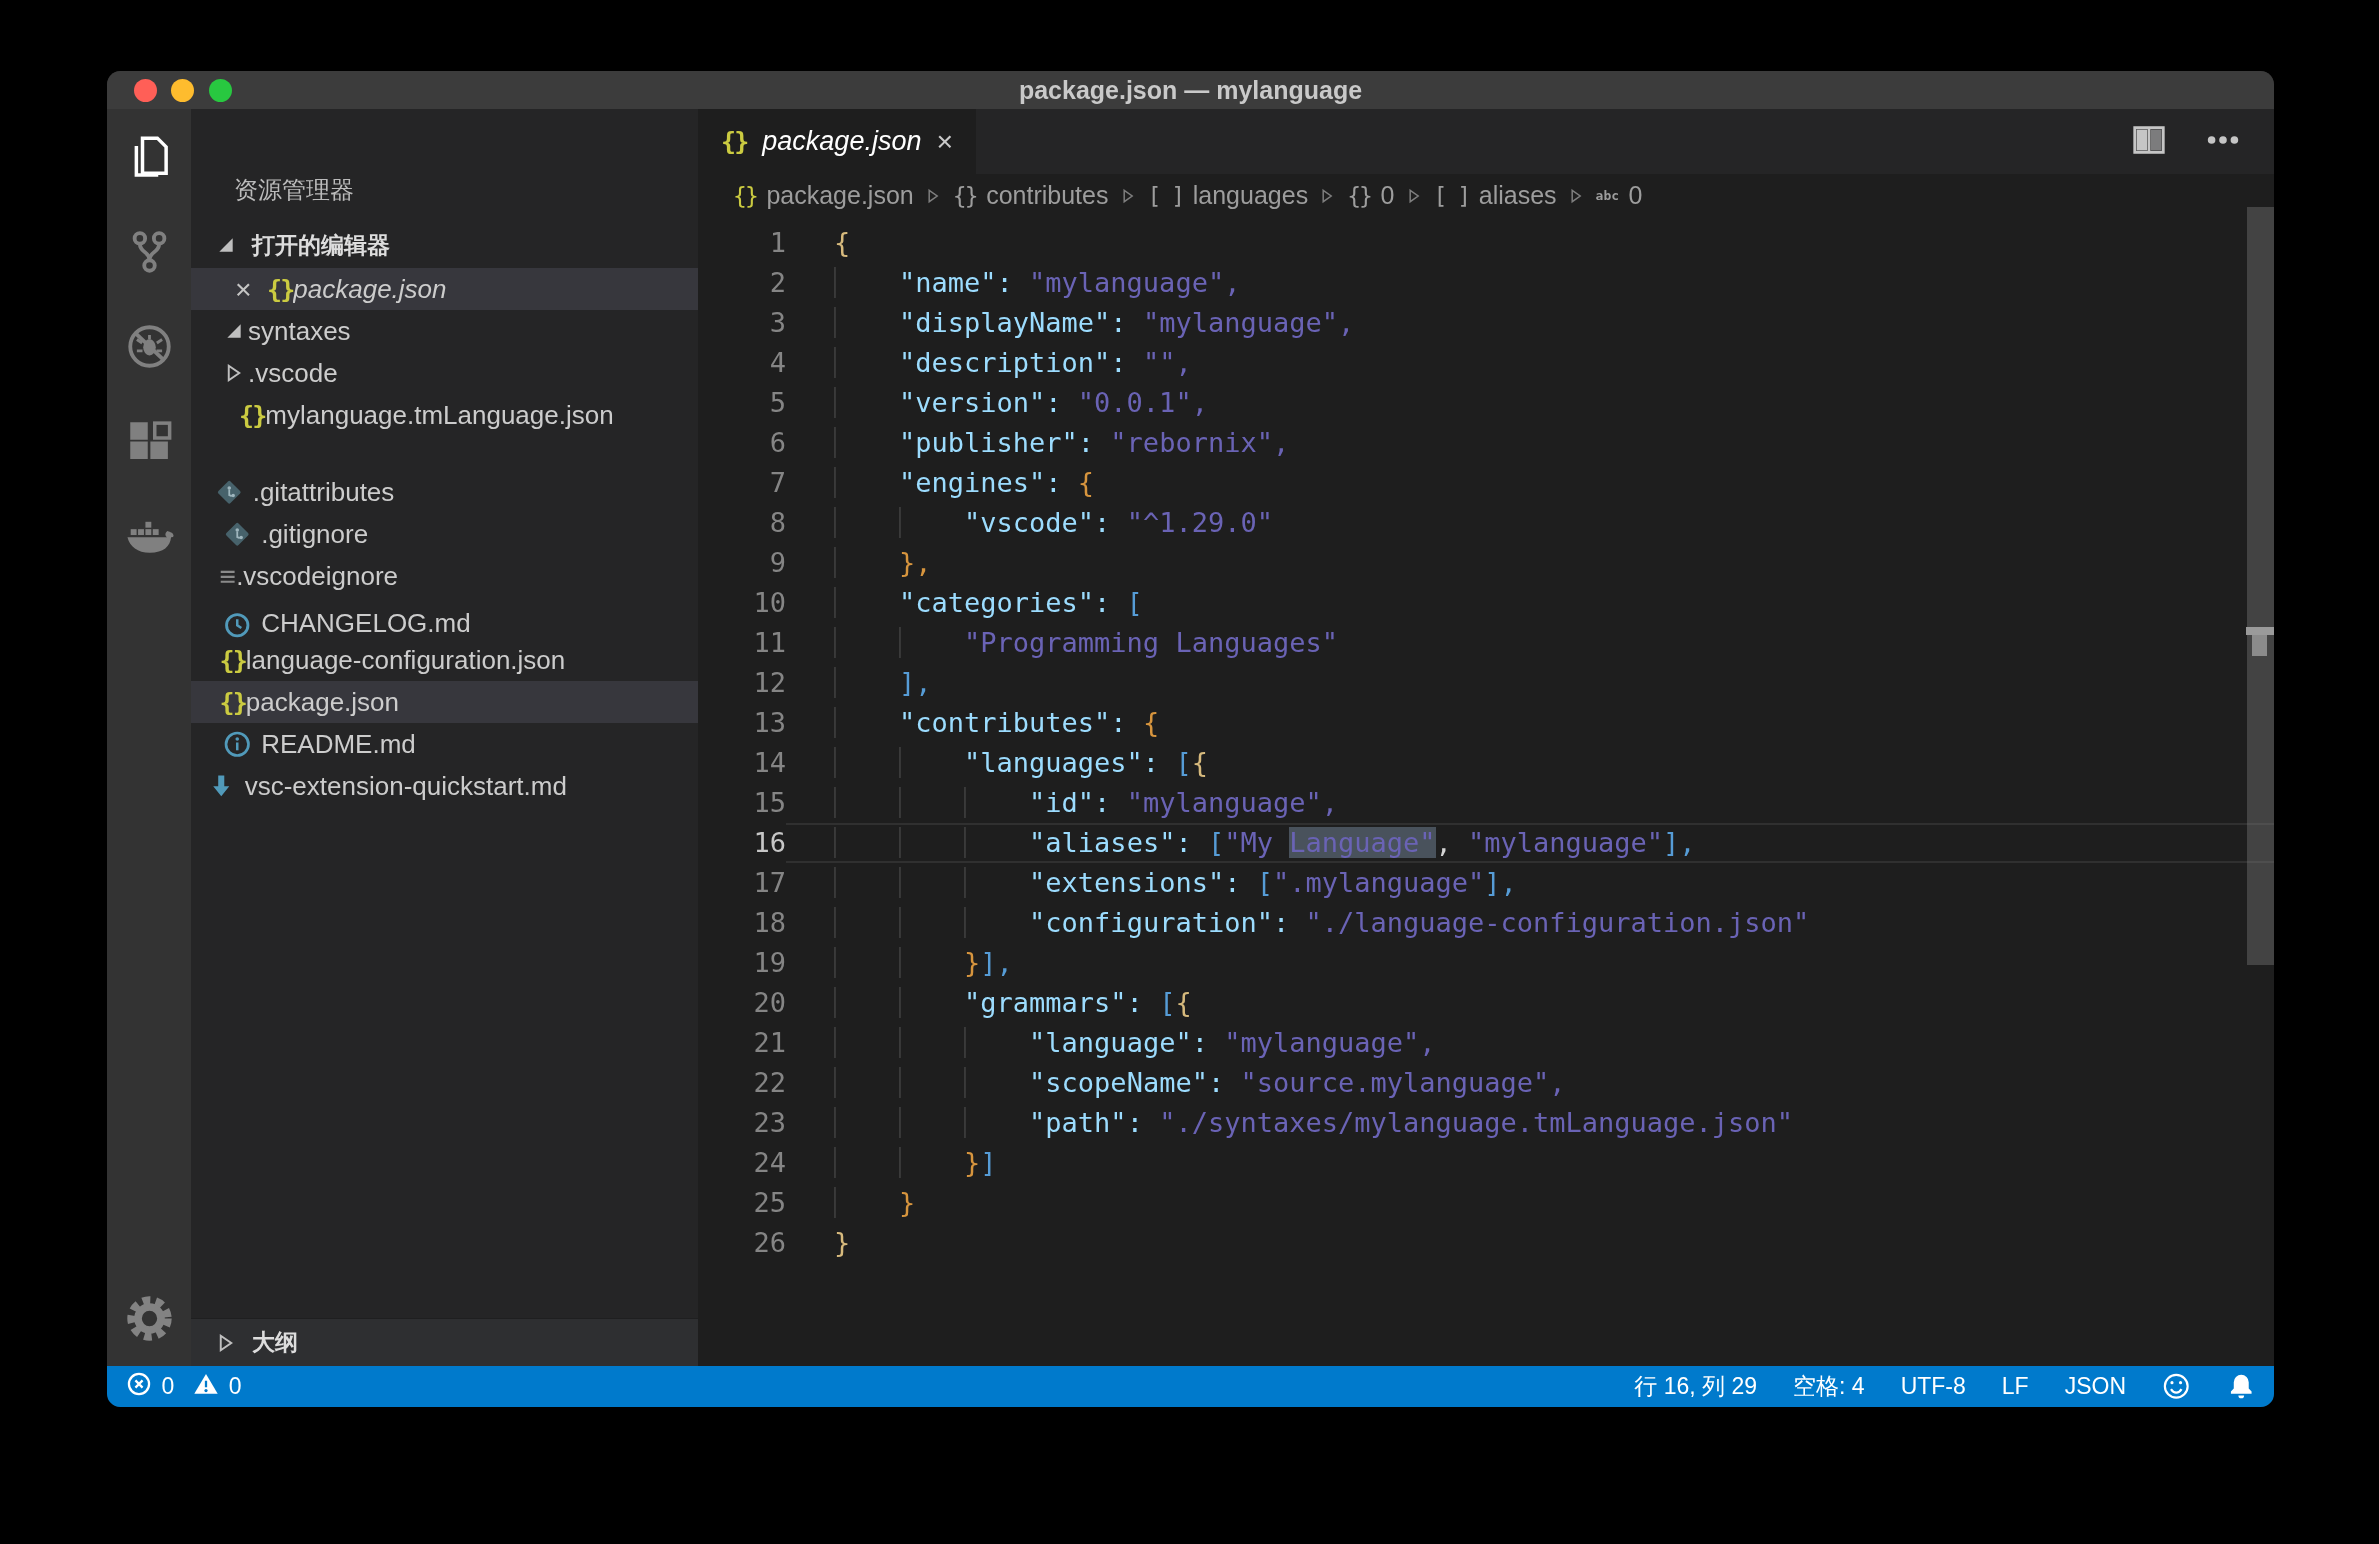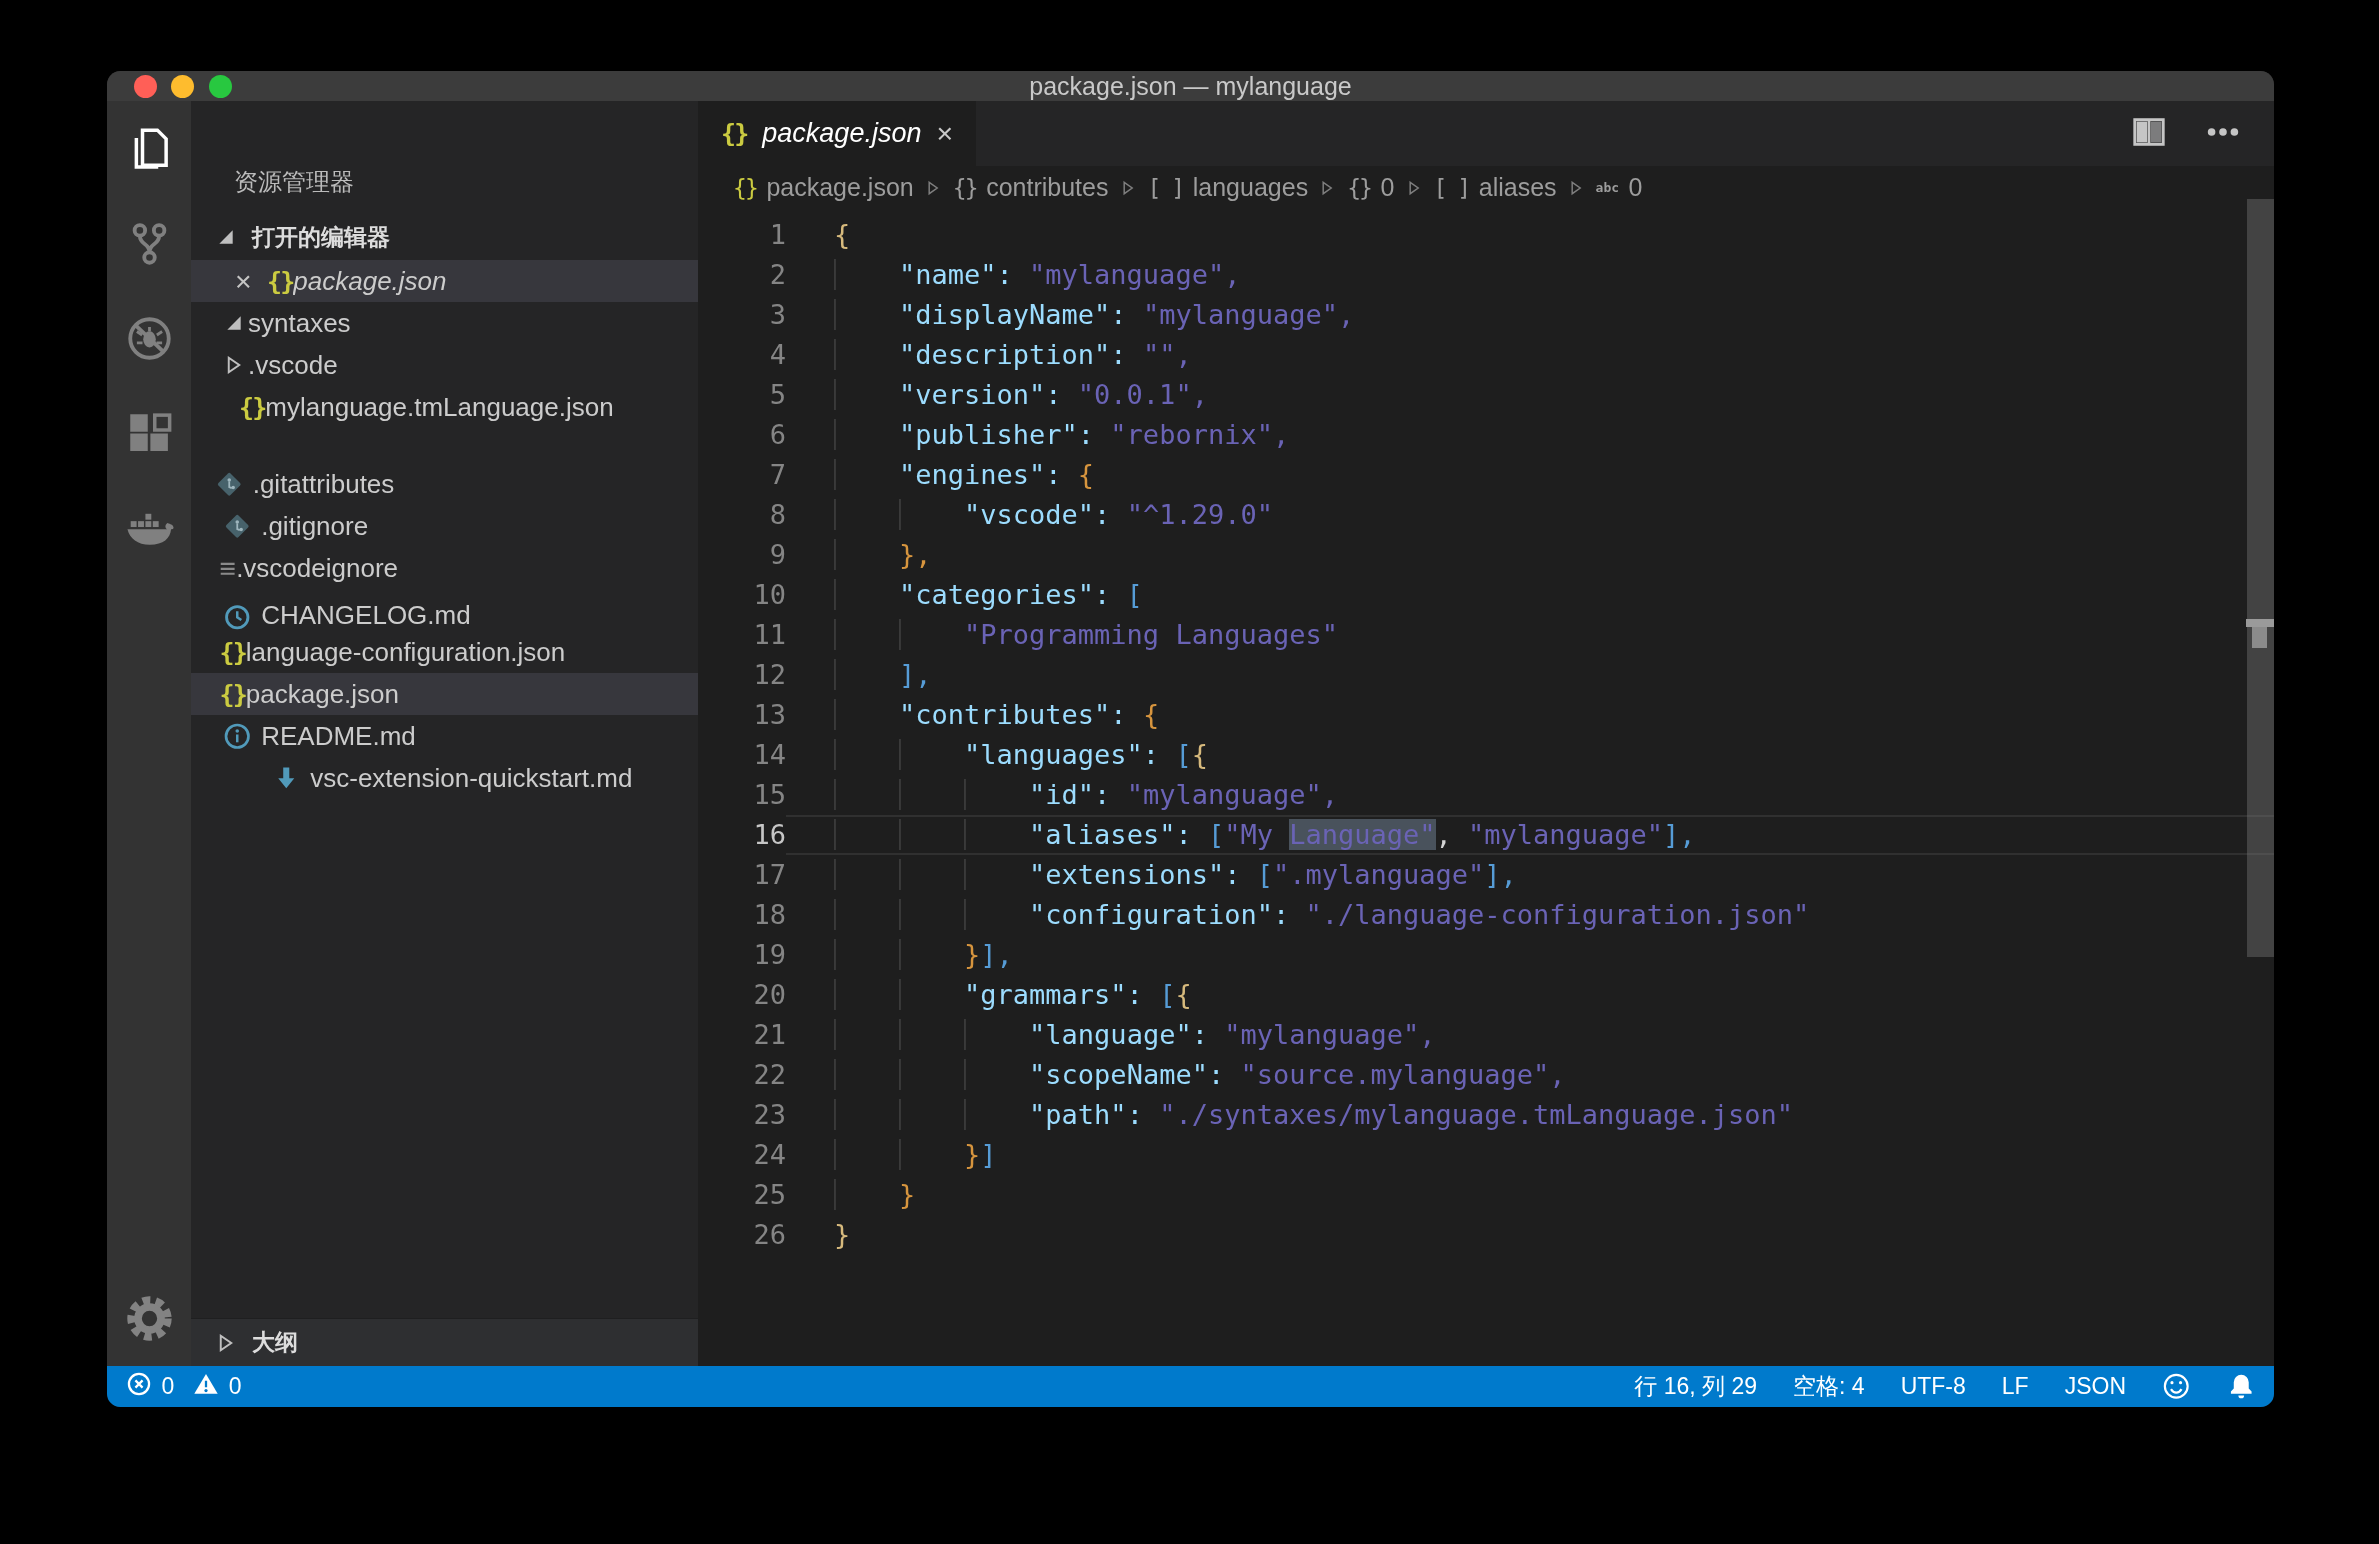--- a/index.html
+++ b/index.html
@@ -1,19 +1,19 @@
 <!DOCTYPE html>
 <html style="--accent: #007ACC; --title-bar: #3C3C3C; --activity-bar: #333333; --sidebar: #252526; --editor-bg: #1E1E1E; --selection-row: #37373D; --json-icon: #CBCB41; --blue-icon: #519ABA; --git-icon: #47626B; --syntax-key: #9CDCFE; --syntax-string: #6A63B5; --syntax-brace1: #D7BA7D; --syntax-brace2: #D7953E; --syntax-bracket: #569CD6; --syntax-punct: #D4D4D4; --traffic-red: #FF5F57; --traffic-yellow: #FEBC2E; --traffic-green: #28C840;font-size:15px"><head>
 <meta charset="utf-8">
 <style>
   html,body{margin:0;padding:0;background:#000;width:2380px;height:1545px;font-family:"Liberation Sans",sans-serif;-webkit-font-smoothing:antialiased;}
   *{box-sizing:border-box;}
   .window{position:absolute;left:107px;top:71px;width:2167px;height:1336px;border-radius:13.3px;overflow:hidden;background:var(--editor-bg,#1E1E1E);display:flex;flex-direction:column;}
   
-  .titlebar{height:30px;background:var(--title-bar,#3C3C3C);position:relative;flex:none;display:flex;align-items:center;justify-content:center;}
+  .titlebar{height:38px;background:var(--title-bar,#3C3C3C);position:relative;flex:none;display:flex;align-items:center;justify-content:center;font-weight:bold;}
   .traffic{position:absolute;left:27px;top:0;height:100%;display:flex;align-items:center;gap:14.3px;}
   .tl{width:23px;height:23px;border-radius:50%;}
   .titlebar-title{color:#C9C9C9;font-size:25px;}
   
   .main{flex:1;display:flex;min-height:0;}
   .activitybar{width:84px;background:var(--activity-bar,#333333);flex:none;display:flex;flex-direction:column;}
   .ab-item{height:95px;display:flex;align-items:center;justify-content:center;opacity:.55;cursor:pointer;}
   .ab-item.active{opacity:1;}
   .ab-item svg{width:49px;height:49px;}
   .ab-bottom{margin-top:auto;}
@@ -236,21 +236,21 @@
           <div class="row" style="padding-left: 28.5px;">
             <span class="fi">
               <svg viewBox="0 0 16 16">
                 <circle cx="8" cy="8" r="6.3" fill="none" stroke="#519ABA" stroke-width="1.5"></circle>
                 <circle cx="8" cy="5" r="1" fill="#519ABA"></circle>
                 <rect x="7.3" y="7" width="1.4" height="4.4" fill="#519ABA"></rect>
               </svg>
             </span>
             <span class="file-label">README.md</span>
           </div>
-          <div class="row" style="padding-left: 12px; justify-content: center;">
+          <div class="row" style="padding-left: 12px;">
             <span class="fi">
               <svg viewBox="0 0 16 16">
                 <path d="M6.3 2h3.4v6h2.8L8 13.6 3.5 8h2.8z" fill="#519ABA"></path>
               </svg>
             </span>
             <span class="file-label">vsc-extension-quickstart.md</span>
           </div>
         </div>
       <div class="tree-filler"></div>
       <div class="section-header outline-header">

